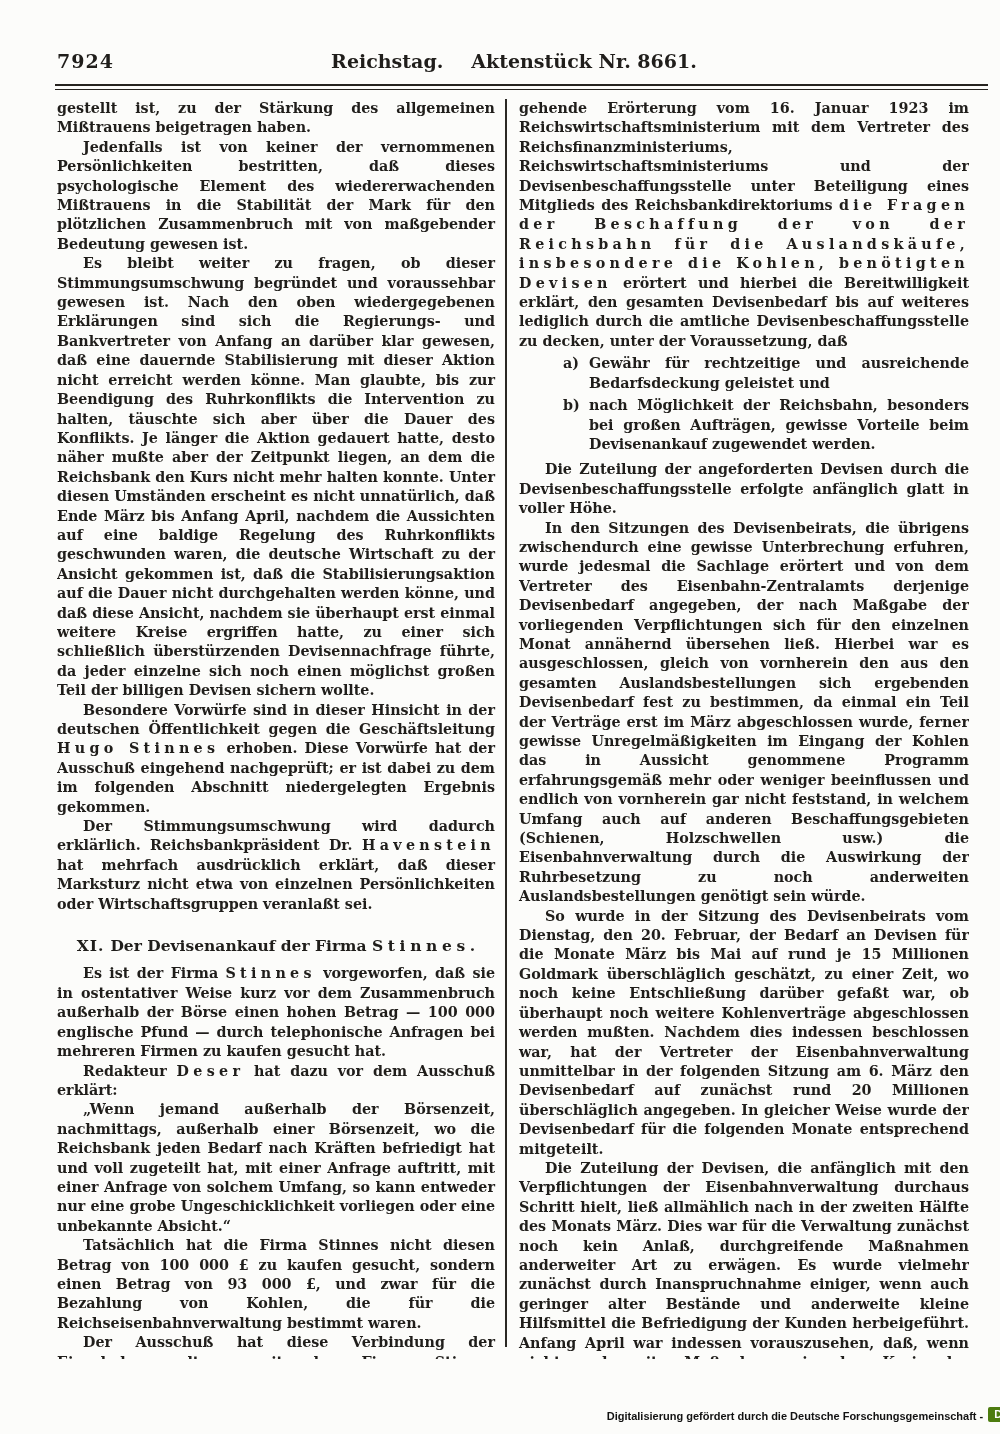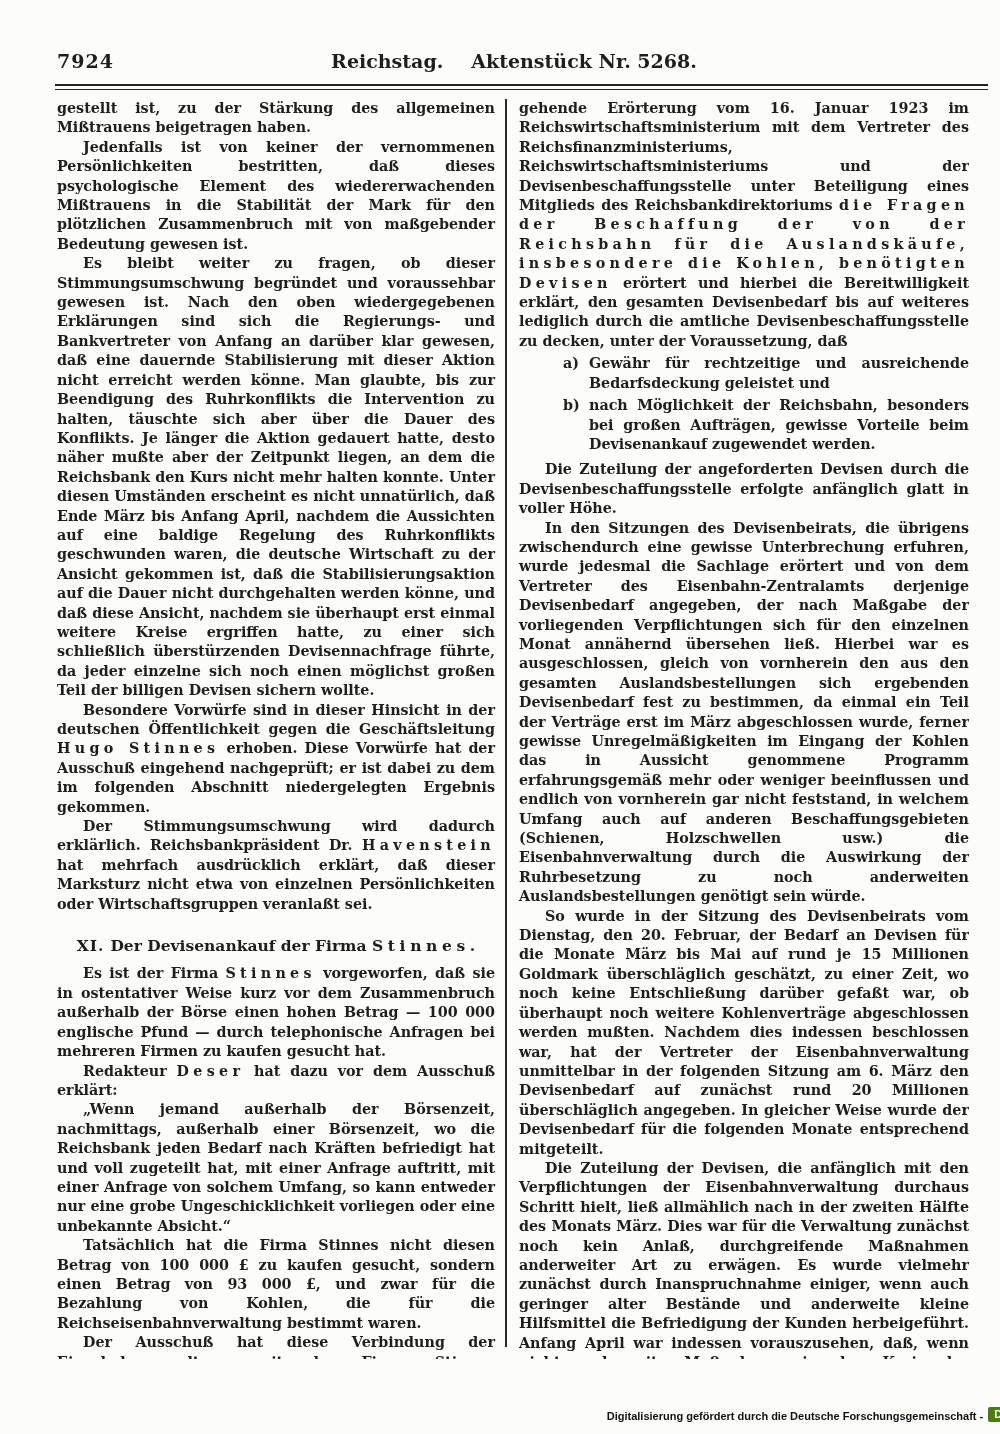--- a/index.html
+++ b/index.html
@@ -55,21 +55,21 @@
     padding:1px 6px 2px;border-radius:2px;letter-spacing:0.5px;
   }
 </style>
 </head>
 <body>
 
 <div class="page">
 
   <div class="header-row">
     <span class="page-num">7924</span>
-    <div class="header-title"><span class="t1">Reichstag.</span><span class="t2">Aktenstück Nr. 5268.</span></div>
+    <div class="header-title"><span class="t1">Reichstag.</span><span class="t2">Aktenstück Nr. 8661.</span></div>
   </div>
 
   <div class="double-rule"></div>
 
   <div class="columns">
 
     <div class="col-left">
       <p class="par flush">gestellt ist, zu der Stärkung des allgemeinen Mißtrauens beigetragen haben.</p>
       <p class="par">Jedenfalls ist von keiner der vernommenen Persönlichkeiten bestritten, daß dieses psychologische Element des wiedererwachenden Mißtrauens in die Stabilität der Mark für den plötzlichen Zusammenbruch mit von maßgebender Bedeutung gewesen ist.</p>
       <p class="par">Es bleibt weiter zu fragen, ob dieser Stimmungsumschwung begründet und voraussehbar gewesen ist. Nach den oben wiedergegebenen Erklärungen sind sich die Regierungs- und Bankvertreter von Anfang an darüber klar gewesen, daß eine dauernde Stabilisierung mit dieser Aktion nicht erreicht werden könne. Man glaubte, bis zur Beendigung des Ruhrkonflikts die Intervention zu halten, täuschte sich aber über die Dauer des Konflikts. Je länger die Aktion gedauert hatte, desto näher mußte aber der Zeitpunkt liegen, an dem die Reichsbank den Kurs nicht mehr halten konnte. Unter diesen Umständen erscheint es nicht unnatürlich, daß Ende März bis Anfang April, nachdem die Aussichten auf eine baldige Regelung des Ruhrkonflikts geschwunden waren, die deutsche Wirtschaft zu der Ansicht gekommen ist, daß die Stabilisierungsaktion auf die Dauer nicht durchgehalten werden könne, und daß diese Ansicht, nachdem sie überhaupt erst einmal weitere Kreise ergriffen hatte, zu einer sich schließlich überstürzenden Devisennachfrage führte, da jeder einzelne sich noch einen möglichst großen Teil der billigen Devisen sichern wollte.</p>

